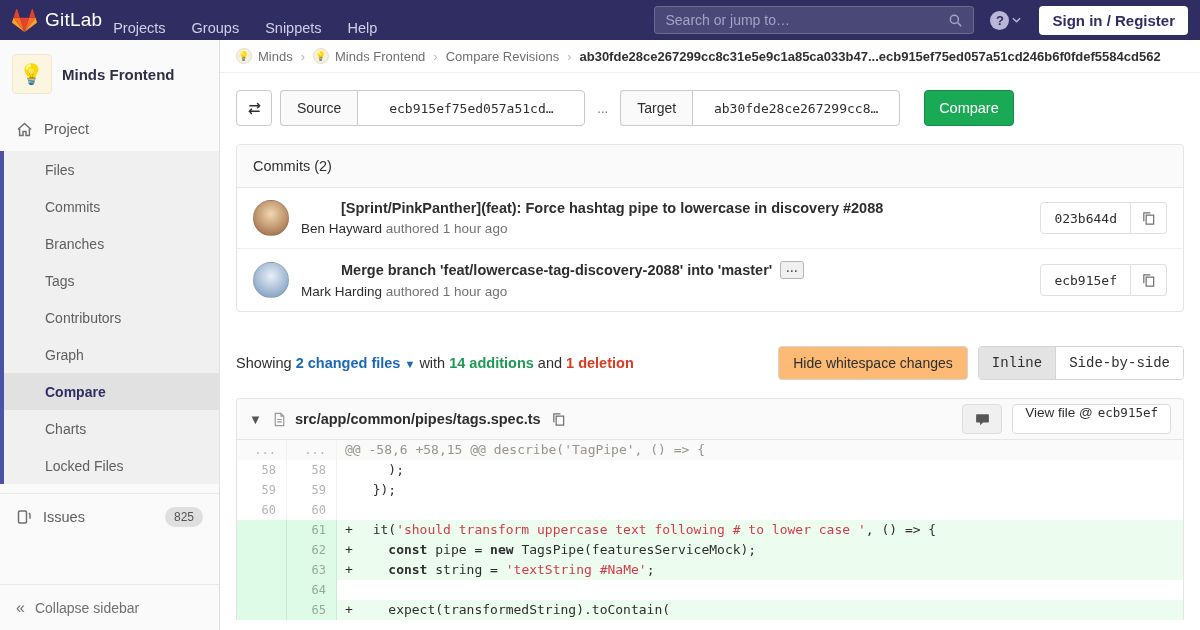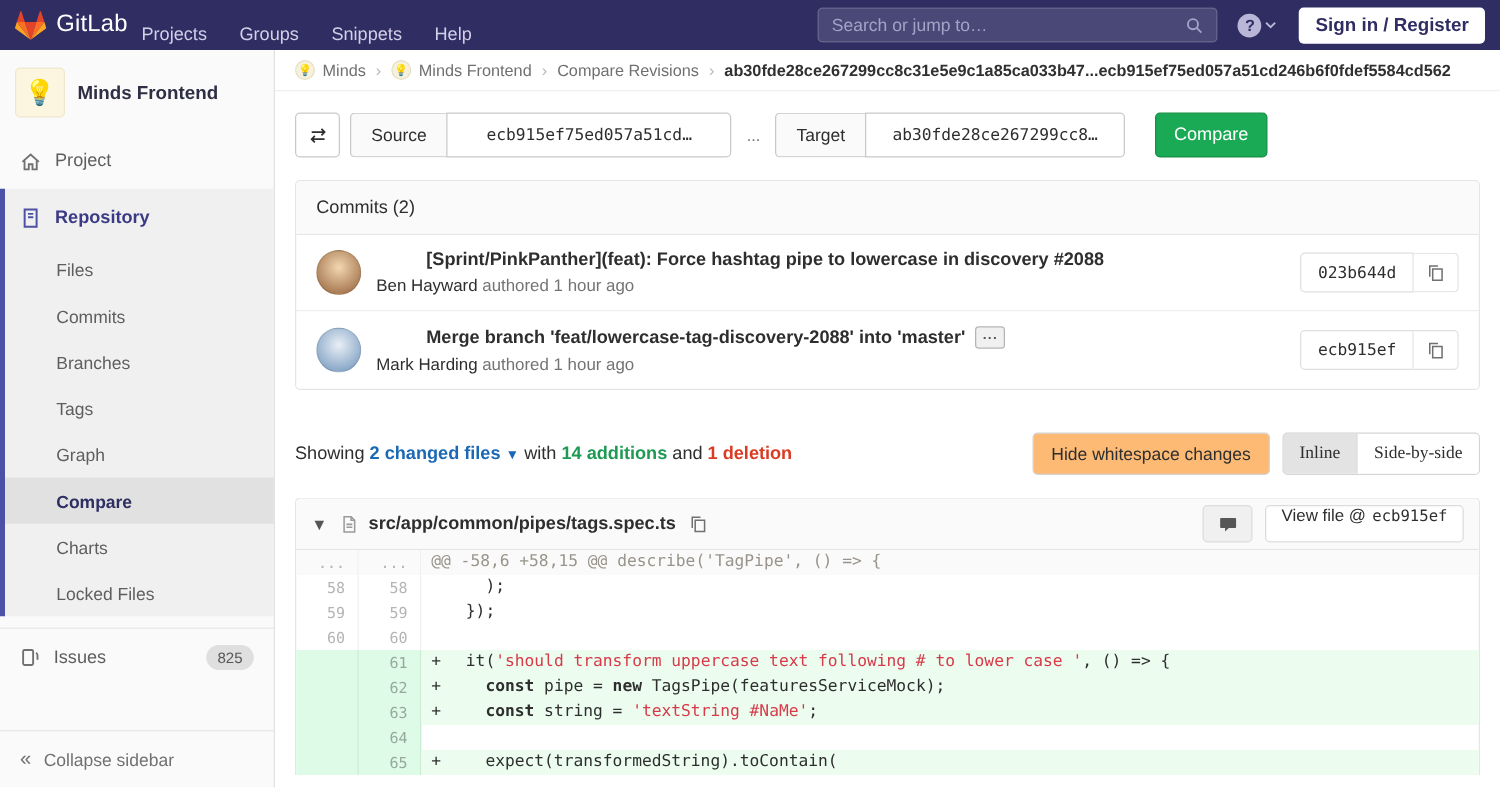--- a/index.html
+++ b/index.html
@@ -97,21 +97,21 @@
 
   .diff-summary-row { display:flex; align-items:center; padding:34px 16px 18px; font-size:14.5px; color:#2e2e2e; }
   .link-blue { color:#1b69b6; font-weight:bold; cursor:pointer; }
   .txt-green { color:#1e9a54; font-weight:bold; }
   .txt-red { color:#db3b21; font-weight:bold; }
   .summary-actions { margin-left:auto; display:flex; align-items:center; gap:10px; }
   .btn-default { background:#fdba74; border:1px solid #d4d4d4; border-radius:4px; padding:0 14px; height:34px;
                  font-size:14px; color:#2e2e2e; cursor:pointer; font-family:"Liberation Sans",sans-serif; }
   .btn-toggle-group { display:flex; border:1px solid #d4d4d4; border-radius:4px; overflow:hidden; height:34px; }
   .btn-toggle { background:#fff; border:none; padding:0 13px; font-size:14px; color:#2e2e2e; cursor:pointer;
-                font-family:Liberation Serif, serif; }
+                font-family:Liberation Mono, monospace; }
   .btn-toggle.active { background:#e3e3e3; }
   .btn-toggle + .btn-toggle { border-left:1px solid #d4d4d4; }
 
   .file-panel { margin:0 16px; border:1px solid #e5e5e5; border-radius:4px 4px 0 0; border-bottom:none; }
   .file-head { display:flex; align-items:center; background:#fafafa; border-bottom:1px solid #e5e5e5;
                border-radius:4px 4px 0 0; padding:6px 12px; height:41px; }
   .file-caret { font-size:13px; color:#565656; margin-right:10px; cursor:pointer; }
   .file-path { font-size:14.5px; font-weight:bold; color:#2e2e2e; margin:0 10px 0 8px; }
   .file-actions { margin-left:auto; display:flex; gap:10px; }
   .comment-btn { width:40px; height:30px; background:#f0f0f0; border:1px solid #dcdcdc; border-radius:4px;
@@ -191,34 +191,26 @@
     <span>
       <svg viewBox="0 0 16 16" width="17" height="17" fill="none" stroke="#707070" stroke-width="1.4">
         <path d="M1.8 8L8 2.4 14.2 8"></path>
           <path d="M3.4 7v6.6h3.2v-3.8h2.8v3.8h3.2V7"></path>
       </svg>
     </span>
     <span>Project</span>
   </div>
 
   <div class="repo-section">
-    <div class="side-item">
-      <span>
-        <svg viewBox="0 0 16 16" width="17" height="17" fill="none" stroke="#4b51a5" stroke-width="1.5">
-          <path d="M3.5 1.5h9v13h-9z"></path>
-            <path d="M6 4.8h4M6 7.3h4"></path>
-        </svg>
-      </span>
-      <span class="repo-label">Repository</span>
-    </div>
     <div>
         <div class="sub-item">Files</div>
         <div class="sub-item">Commits</div>
         <div class="sub-item">Branches</div>
         <div class="sub-item">Tags</div>
+        <div class="sub-item">Contributors</div>
         <div class="sub-item">Graph</div>
         <div class="sub-item active">Compare</div>
         <div class="sub-item">Charts</div>
         <div class="sub-item">Locked Files</div>
       </div>
   </div>
 
   <div class="issues-row">
     <span>
       <svg viewBox="0 0 16 16" width="16" height="16" fill="none" stroke="#707070" stroke-width="1.5">

